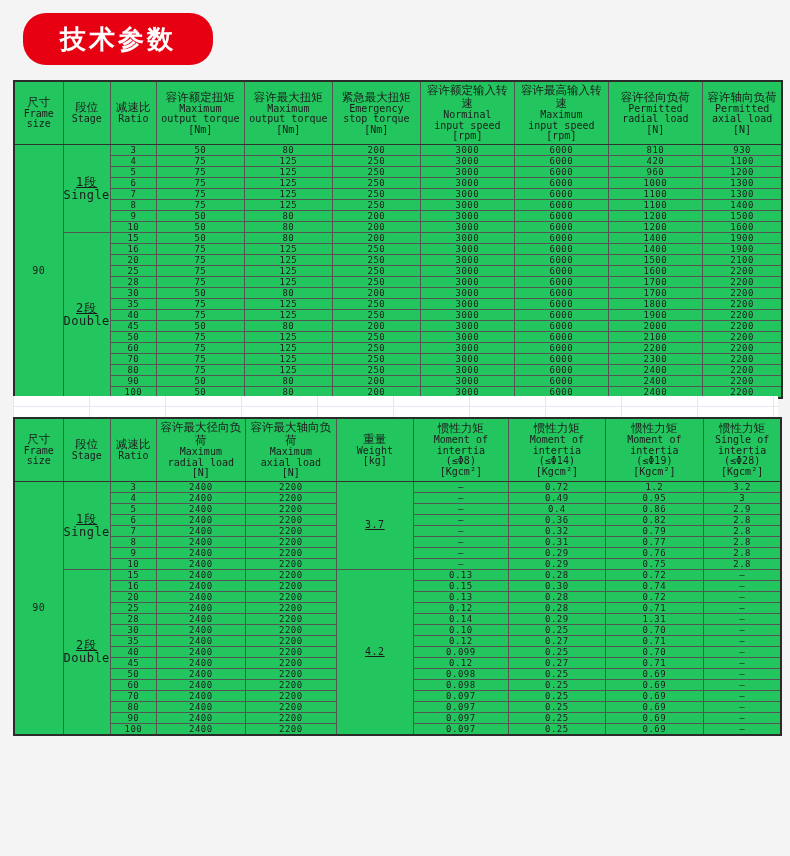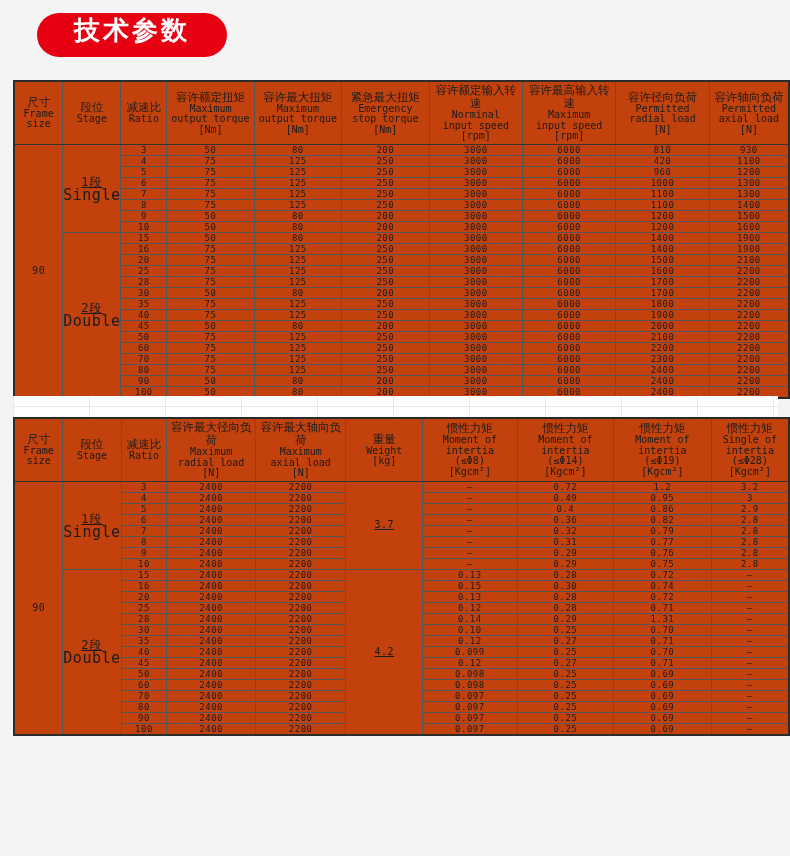--- a/index.html
+++ b/index.html
@@ -5,61 +5,61 @@
   * { margin:0; padding:0; box-sizing:border-box; }
   html,body { width:790px; height:856px; }
   body {
     background:#f4f4f5;
     font-family:"DejaVu Sans Mono","Liberation Mono",monospace;
     color:#1c1c1c;
     position:relative;
     overflow:hidden;
   }
   .banner {
-    position:absolute; left:37px; top:13px;
-    width:190px; height:44px;
+    position:absolute; left:23px; top:13px;
+    width:190px; height:52px;
     background:#e60012;
     border-radius:23px;
-    display:flex; justify-content:center;
+    display:flex; align-items:center; justify-content:center;
   }
   .banner span {
     color:#ffffff; font-size:26px; font-weight:bold; letter-spacing:3px;
     font-family:"DejaVu Sans",sans-serif;
   }
   .gap-strip {
     position:absolute; left:13px; top:396px; width:765px; height:21px;
     background:#ffffff;
     background-image:repeating-linear-gradient(to right,#e4e8f0 0px,#e4e8f0 1px,transparent 1px,transparent 76px);
     border-bottom:0;
   }
   .gap-strip::after {
     content:""; position:absolute; left:0; right:0; top:10px; height:1px; background:#e4e8f0;
   }
   table {
     position:absolute; left:13px;
     border-collapse:collapse; table-layout:fixed;
-    background:#c2410c;
+    background:#22c55e;
     border:2px solid #2b2b2b;
   }
   #table1 { top:80px; }
   #table2 { top:417px; }
   th, td {
     border:1px solid #555;
     text-align:center; vertical-align:middle;
     overflow:hidden; padding:0;
   }
   thead th { border-bottom:1.5px solid #333; padding:2px 1px; font-weight:normal; }
   #table1 thead th { height:52px; }
   #table2 thead th { height:61px; }
   .h-zh { font-size:11.5px; line-height:13px; }
   .h-en { font-size:10px;  line-height:10.5px; }
   tbody td { height:10px; font-size:9px; line-height:10px; letter-spacing:0.5px; }
   td.frame-size { font-size:10px; }
   td.stage-cell .s-zh { font-size:12px; line-height:13px; letter-spacing:1px;text-decoration:underline; }
-  td.stage-cell .s-en { font-size:15px; line-height:12px; }
+  td.stage-cell .s-en { font-size:12px; line-height:12px; }
   td.weight-cell { font-size:10px;text-decoration:underline; }
   tr.section-start td { border-top:1.5px solid #333; }
 </style>
 </head>
 <body>
 
 <div class="banner">
   <span>技术参数</span>
 </div>
 

